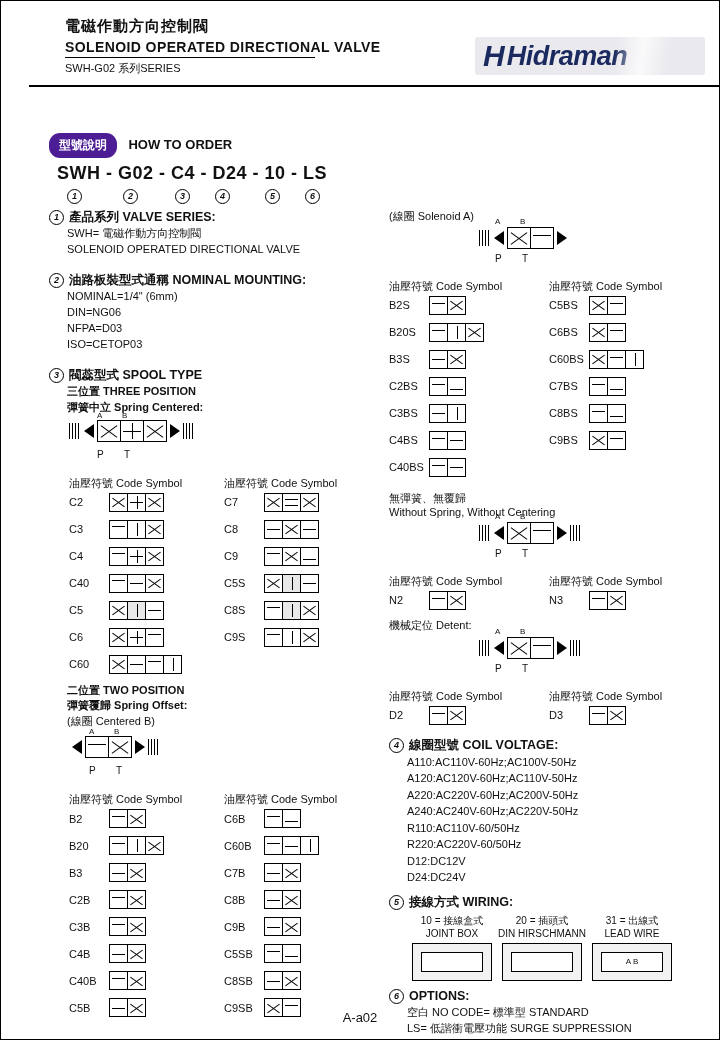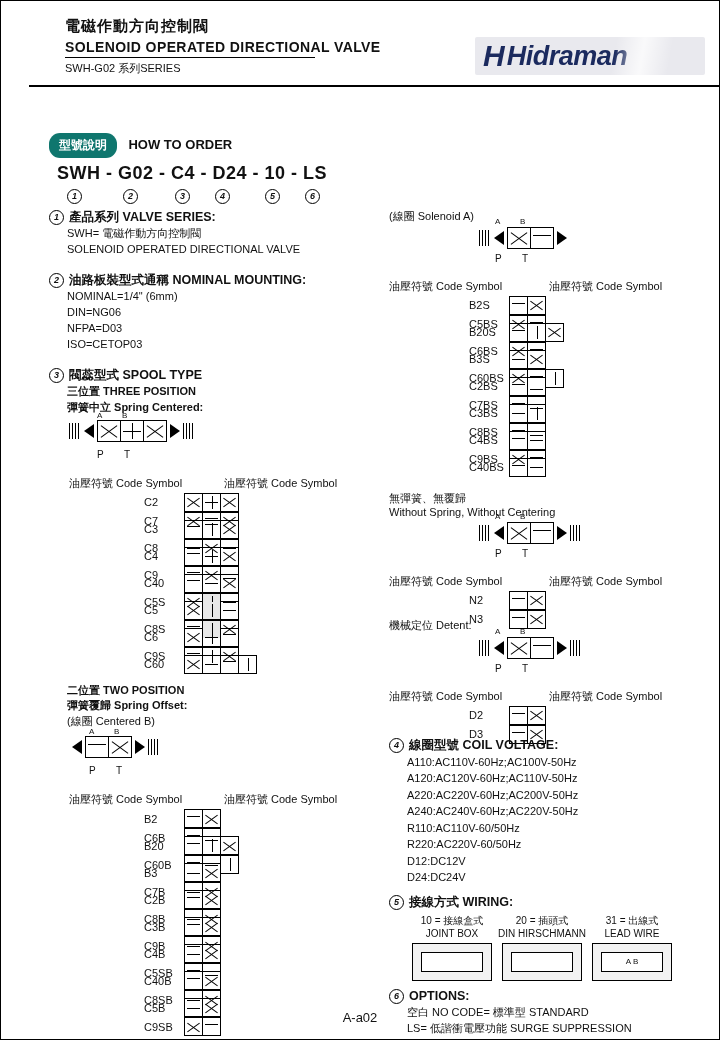--- a/index.html
+++ b/index.html
@@ -16,38 +16,38 @@
   .hdr-series{position:absolute;left:36px;top:60px;font-size:11px;}
   .hdr-rule{position:absolute;left:36px;top:56px;width:250px;height:1px;background:#000;}
   .logo-box{position:absolute;right:14px;top:36px;width:230px;height:38px;background:#e9e9ee;
             border-radius:2px;display:flex;align-items:center;justify-content:flex-start;overflow:hidden;}
   .logo-h{font-size:30px;font-weight:bold;font-style:italic;color:#1b2a5e;margin-left:8px;line-height:1;}
   .logo-name{font-size:27px;font-weight:bold;font-style:italic;color:#1b2a5e;letter-spacing:-0.5px;margin-left:2px;}
   .logo-swoosh{position:absolute;left:0;top:0;width:100%;height:100%;
     background:linear-gradient(100deg, rgba(255,255,255,0) 60%, rgba(255,255,255,.75) 72%, rgba(255,255,255,0) 84%);}
   
   .howto{position:absolute;left:48px;top:132px;}
-  .pill{display:inline-block;background:#0f766e;color:#fff;font-size:12px;font-weight:bold;
+  .pill{display:inline-block;background:#4c1d95;color:#fff;font-size:12px;font-weight:bold;
         padding:4px 10px;border-radius:11px;}
   .howto-en{display:inline-block;font-size:13px;font-weight:bold;margin-left:7px;vertical-align:middle;}
   .ordercode{position:absolute;left:56px;top:162px;font-size:18px;font-weight:bold;letter-spacing:0.5px;}
   .circnums{position:absolute;left:56px;top:188px;width:290px;font-size:10px;}
   .circnums span{position:absolute;}
   .cnum{display:inline-block;width:13px;height:13px;border:1px solid #000;border-radius:50%;
         font-size:9px;line-height:13px;text-align:center;font-weight:bold;}
   
   .col-l{position:absolute;left:48px;top:208px;width:330px;}
   .col-r{position:absolute;left:388px;top:208px;width:320px;}
   .sec{margin-bottom:6px;}
   .sec-title{font-size:12.5px;font-weight:bold;display:flex;align-items:center;gap:5px;}
   .sec-title .cnum{flex:0 0 auto;}
   .sub{font-size:11px;margin-left:18px;line-height:1.45;}
   .sub.b{font-weight:bold;}
   .rows{margin-top:2px;}
-  .row{display:flex;align-items:center;height:27px;flex-direction:column;}
+  .row{display:flex;align-items:flex-start;height:27px;}
   .cell{display:flex;align-items:center;width:160px;}
   .code{font-size:11px;width:40px;}
   
   .sym{border:1px solid #000;height:17px;display:flex;background:#fff;}
   .sym .b{width:17px;border-right:1px solid #000;position:relative;}
   .sym .b:last-child{border-right:none;}
   .sym .b.sp{background:#e8e8e8;}
   .cx{position:absolute;left:1px;right:1px;top:1px;bottom:1px;}
   .cx:before,.cx:after{content:"";position:absolute;left:0;right:0;top:50%;height:1px;background:#000;
     transform-origin:center;}

